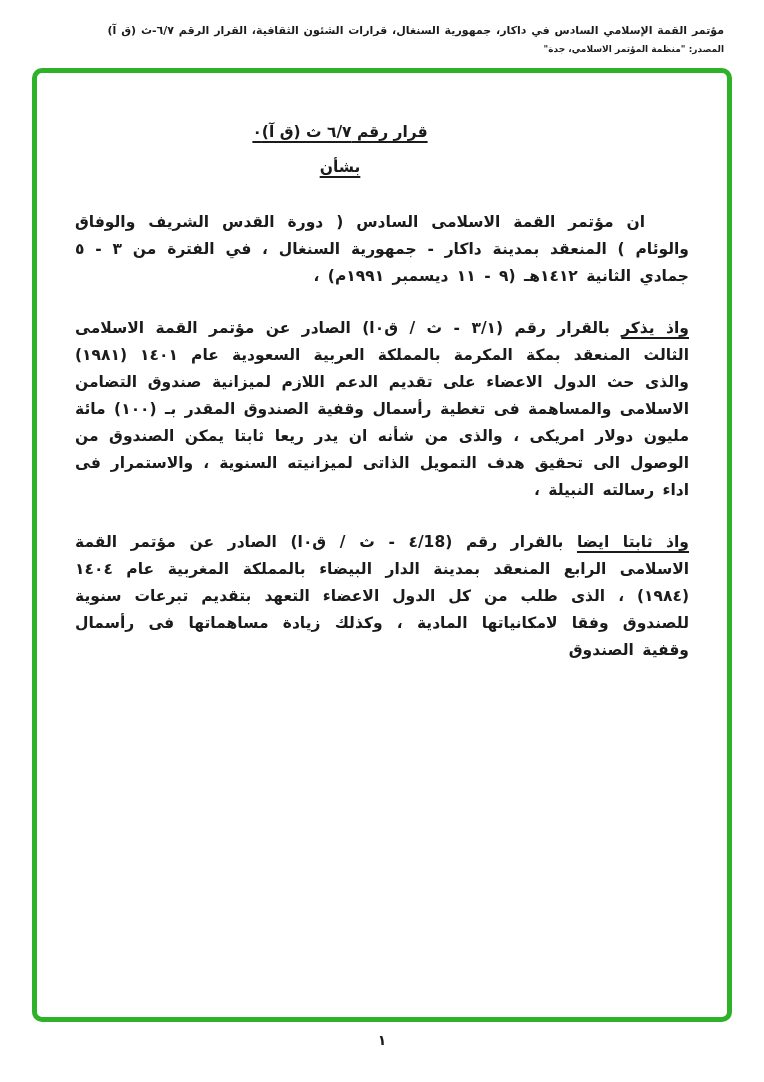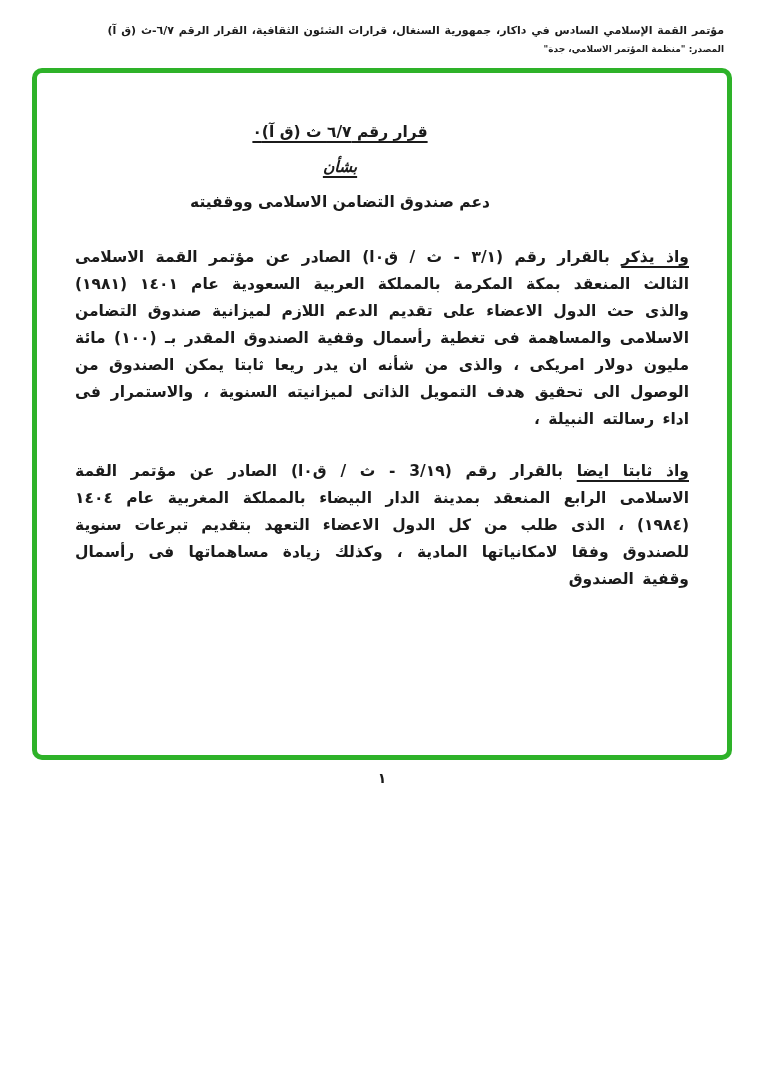--- a/index.html
+++ b/index.html
@@ -22,38 +22,38 @@
     letter-spacing: 0;
     word-spacing: 1px;
   }
   .doc-header .h2 {
     font-size: 9px;
     font-weight: 700;
     margin-top: 7px;
   }
   .frame {
     margin: 14px 32px 0 32px;
-    height: 692px;
+    height: 954px;
     border: 5px solid #2eb229;
     border-radius: 10px;
     overflow: hidden;
   }
   .content {
     padding: 46px 38px 20px 38px;
   }
   .title-block {
     text-align: center;
     transform: translateX(-42px);
     margin-bottom: 28px;
     font-weight: 700;
     font-size: 15.5px;
     line-height: 27px;
   }
   .title-block .t1 { margin-bottom: 8px; }
-  .title-block .t2 { margin-bottom: 8px; font-style: italic; }
+  .title-block .t2 { margin-bottom: 20px; }
   .u {
     text-decoration: underline;
     text-decoration-thickness: 1.5px;
     text-underline-offset: 4px;
   }
   .para {
     font-size: 15.5px;
     font-weight: 700;
     line-height: 27px;
     text-align: justify;
@@ -81,27 +81,27 @@
   <main class="frame" style="border-color: rgb(46, 178, 41);">
     <div class="content">
 
       <div class="title-block">
         <div class="t1">
           <span class="u">قرار رقم ٦/٧ ث (ق آ)٠</span>
         </div>
         <div class="t2">
           <span class="u">بشأن</span>
         </div>
-        <div class="t3">دعم صندوق التضامن الاسلامى ووقفيته</div>
       </div>
 
+      <p class="para p-first"><span>ان مؤتمر القمة الاسلامى السادس ( دورة القدس الشريف والوفاق والوئام ) المنعقد بمدينة داكار - جمهورية السنغال ، في الفترة من ٣ - ٥ جمادي الثانية ١٤١٢هـ (٩ - ١١ ديسمبر ١٩٩١م) ،</span></p>
 
 
       <p class="para"><span class="u">واذ يذكر</span><span> بالقرار رقم (٣/١ - ث / ق٠ا) الصادر عن مؤتمر القمة الاسلامى الثالث المنعقد بمكة المكرمة بالمملكة العربية السعودية عام ١٤٠١ (١٩٨١) والذى حث الدول الاعضاء على تقديم الدعم اللازم لميزانية صندوق التضامن الاسلامى والمساهمة فى تغطية رأسمال وقفية الصندوق المقدر بـ (١٠٠) مائة مليون دولار امريكى ، والذى من شأنه ان يدر ريعا ثابتا يمكن الصندوق من الوصول الى تحقيق هدف التمويل الذاتى لميزانيته السنوية ، والاستمرار فى اداء رسالته النبيلة ،</span></p>
 
-      <p class="para"><span class="u">واذ ثابتا ايضا</span><span> بالقرار رقم (3/١٩ - ث / ق٠ا) الصادر عن مؤتمر القمة الاسلامى الرابع المنعقد بمدينة الدار البيضاء بالمملكة المغربية عام ١٤٠٤ (١٩٨٤) ، الذى طلب من كل الدول الاعضاء التعهد بتقديم تبرعات سنوية للصندوق وفقا لامكانياتها المادية ، وكذلك زيادة مساهماتها فى رأسمال وقفية الصندوق</span></p>
+      <p class="para"><span class="u">واذ ثابتا ايضا</span><span> بالقرار رقم (٤/18 - ث / ق٠ا) الصادر عن مؤتمر القمة الاسلامى الرابع المنعقد بمدينة الدار البيضاء بالمملكة المغربية عام ١٤٠٤ (١٩٨٤) ، الذى طلب من كل الدول الاعضاء التعهد بتقديم تبرعات سنوية للصندوق وفقا لامكانياتها المادية ، وكذلك زيادة مساهماتها فى رأسمال وقفية الصندوق</span></p>
 
     </div>
   </main>
 
   <footer class="page-number">١</footer>
 
 </div>
 
 </body></html>

